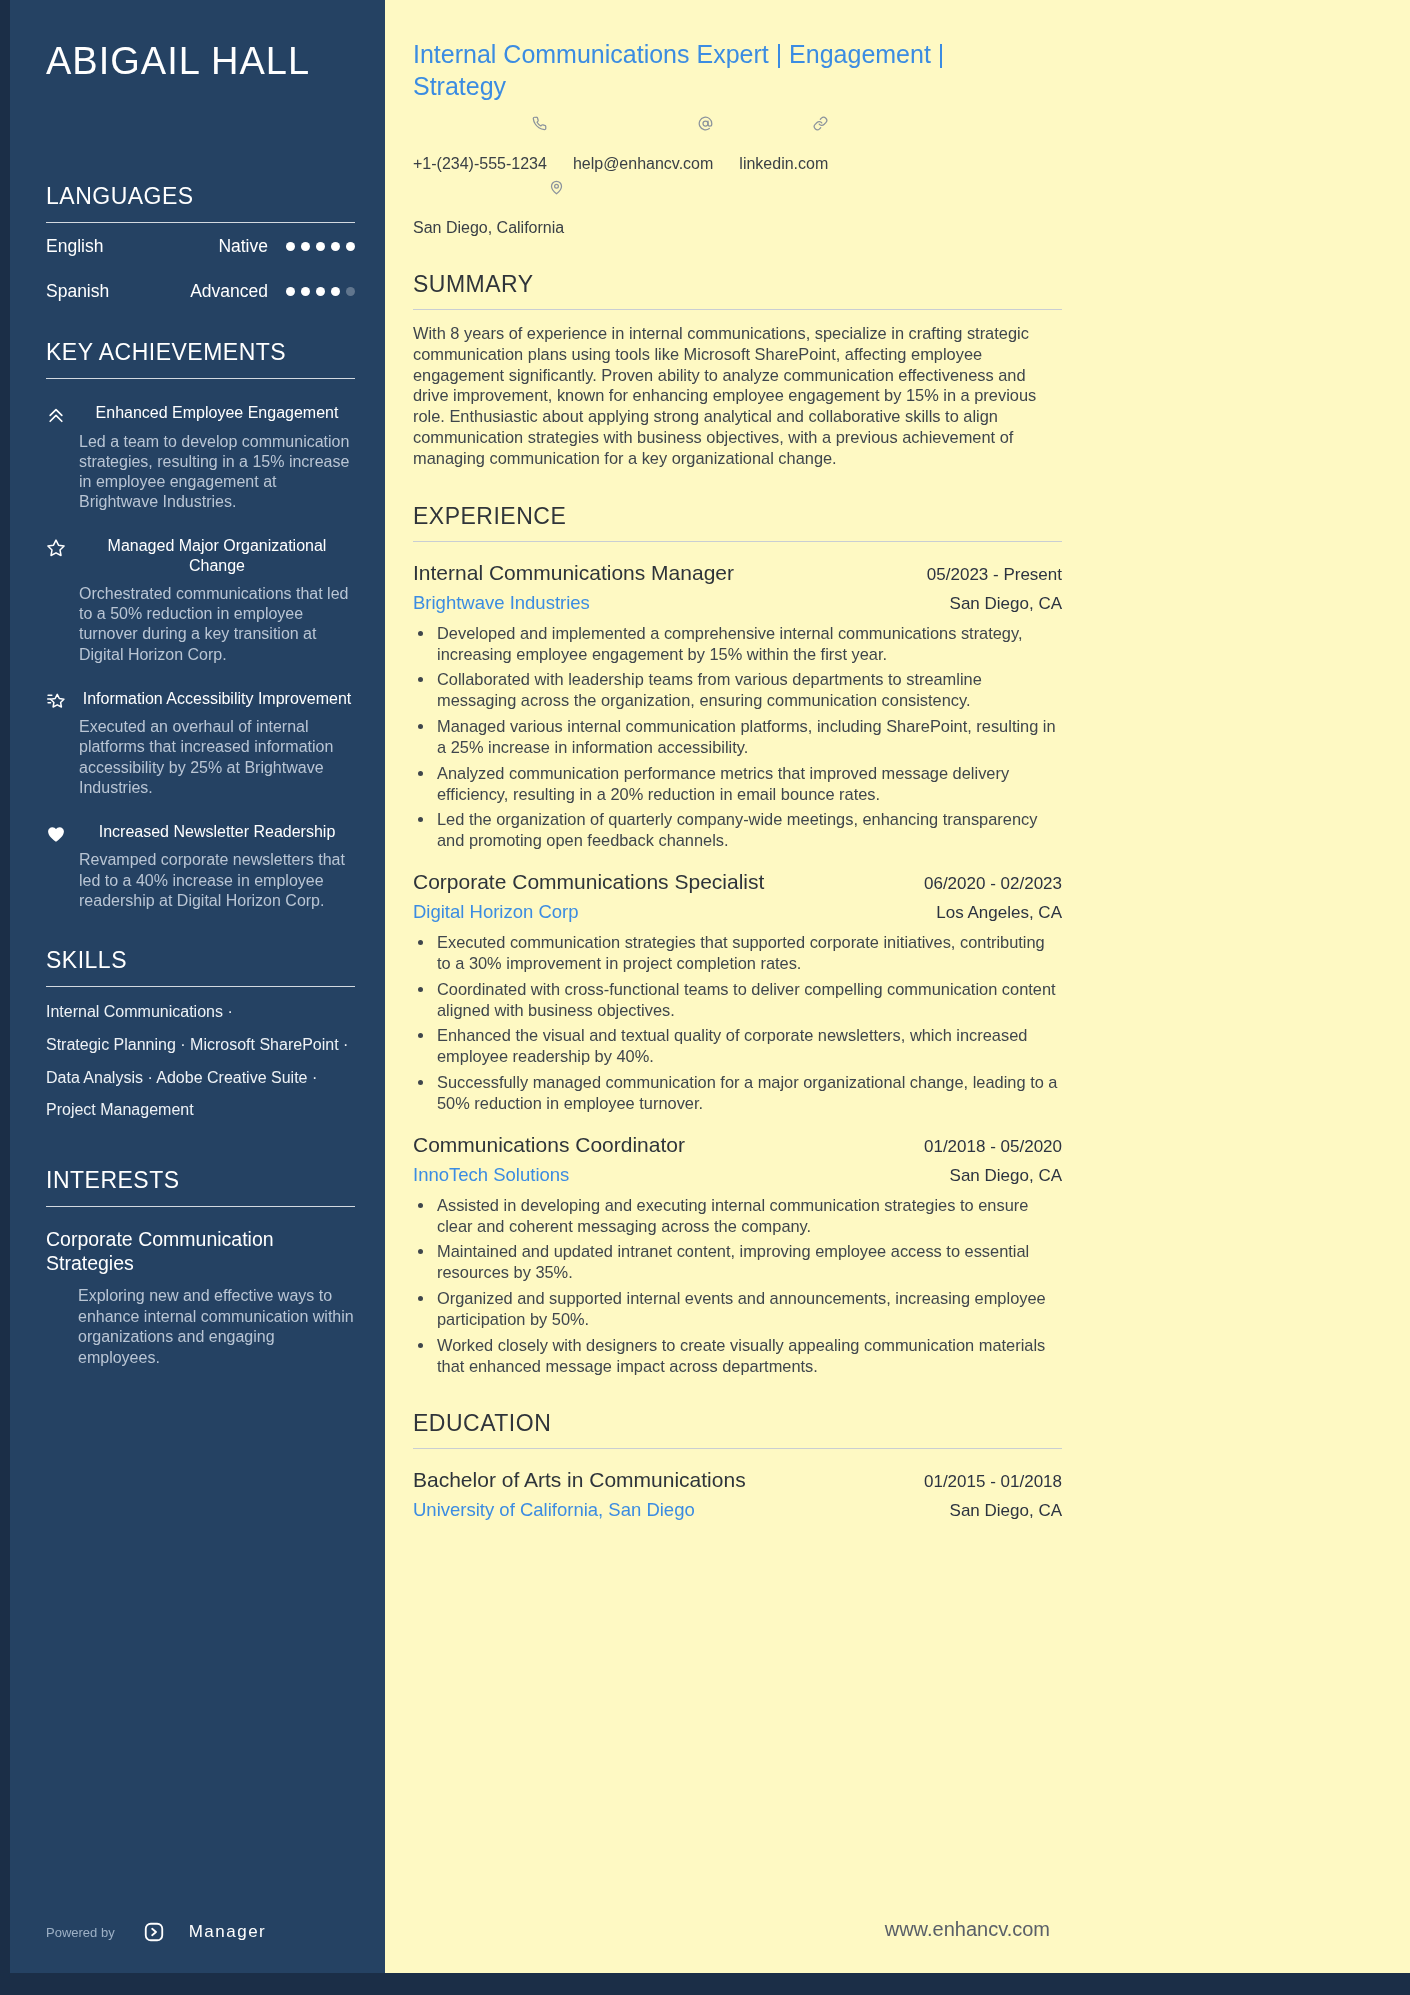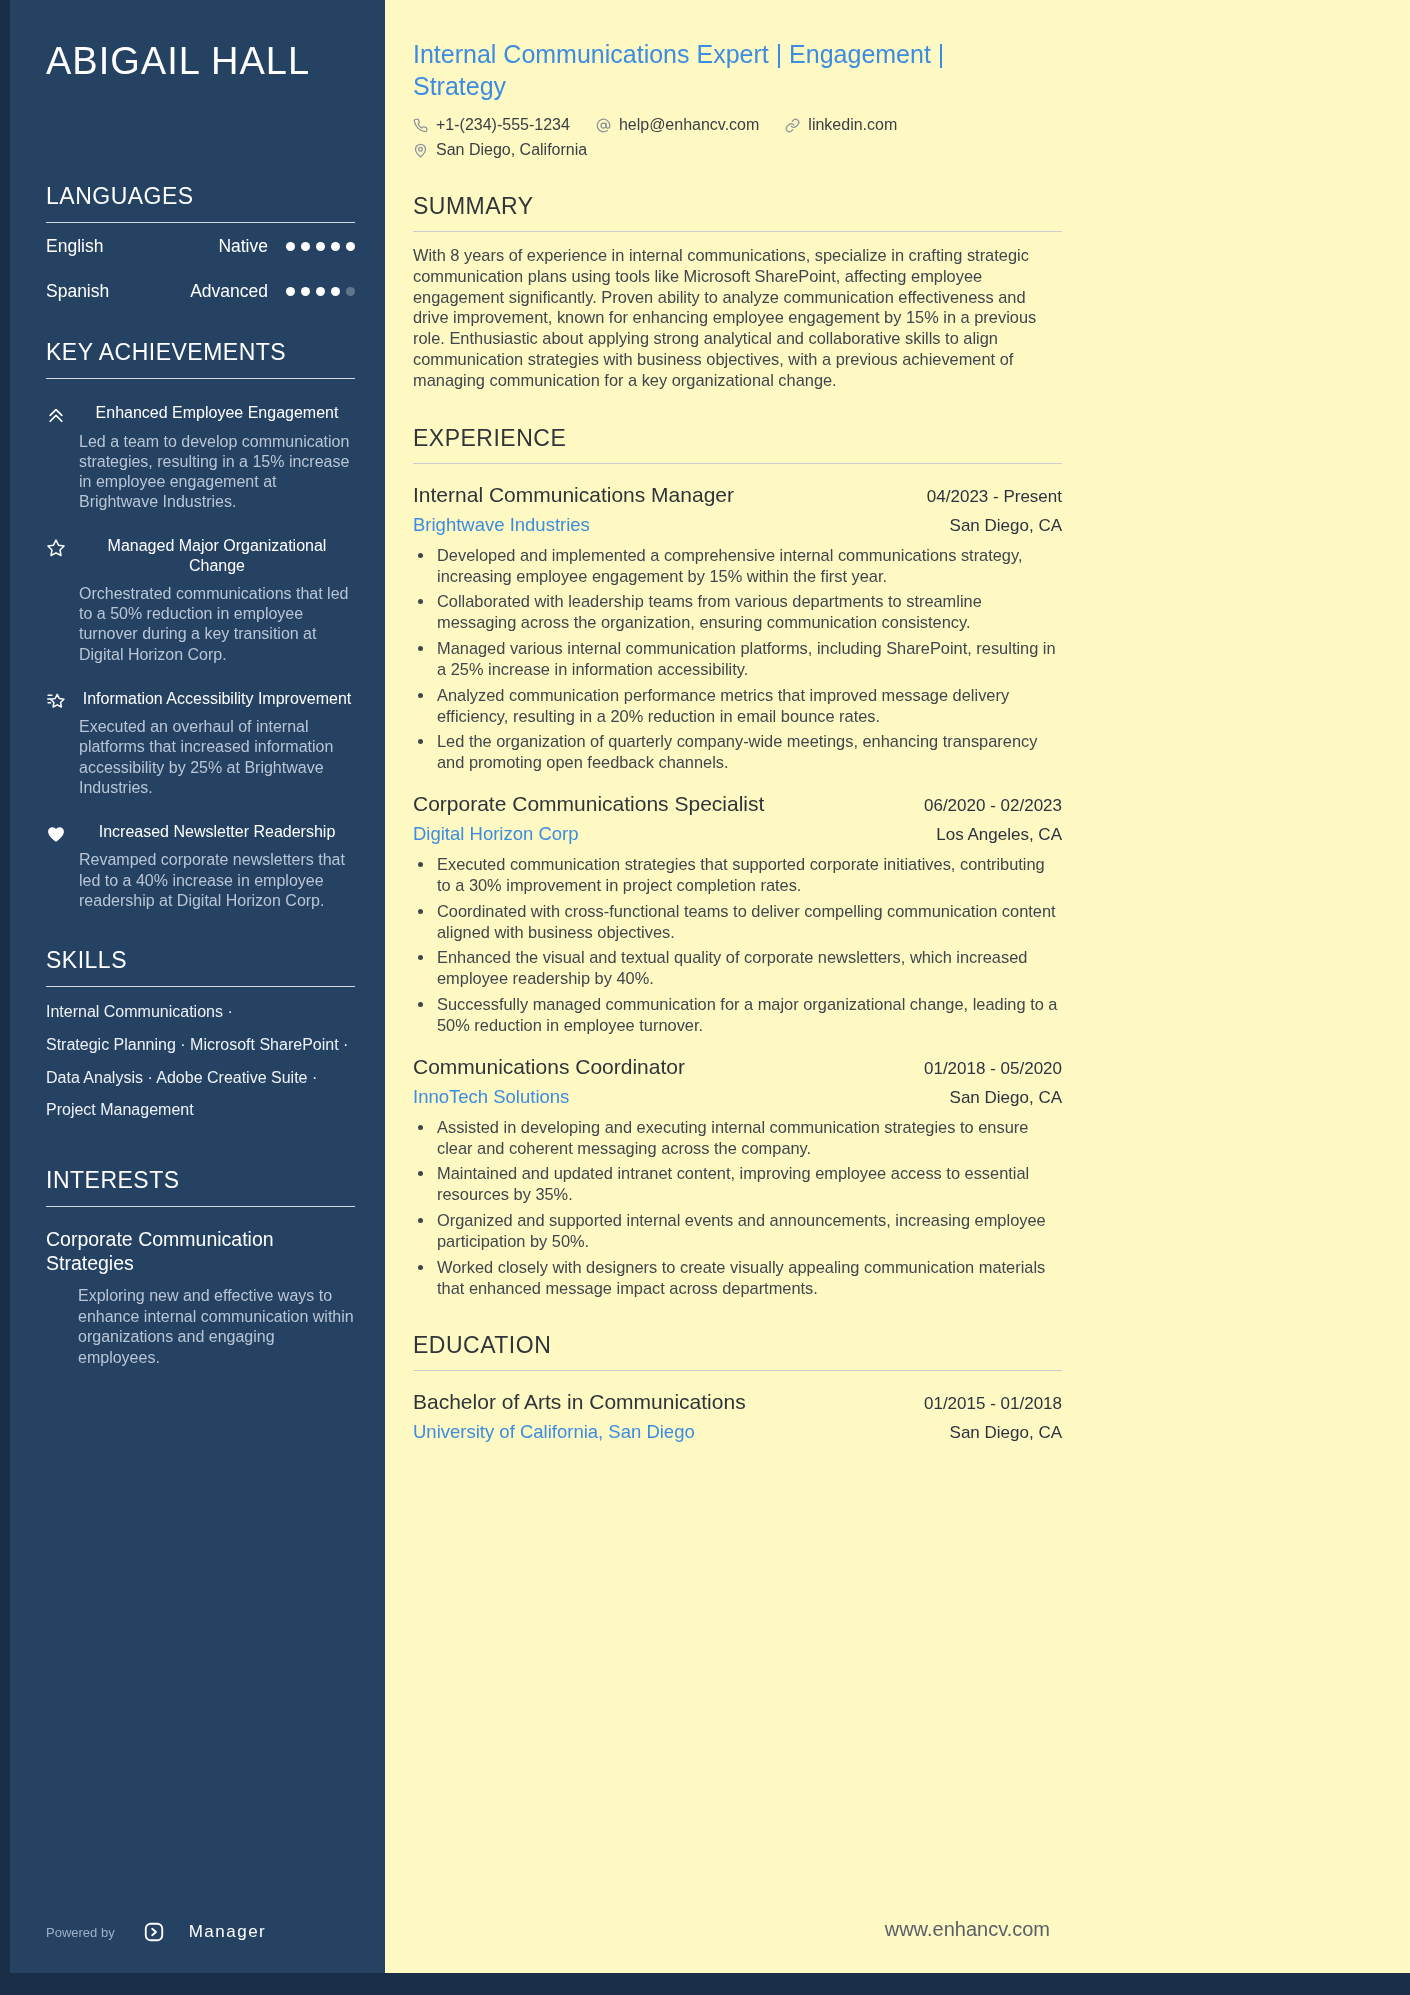--- a/index.html
+++ b/index.html
@@ -96,21 +96,21 @@
   .main-inner { width: 649px; }
   .headline {
     color: var(--accent, #3b8ce2);
     font-size: 25px;
     line-height: 1.28;
     font-weight: 400;
     max-width: 585px;
   }
   .contact { margin-top: 14px; }
   .contact-row { display: flex; gap: 26px; margin-top: 7px; align-items: center; }
-  .contact-item { display: inline-flex; align-items: center; gap: 8px; font-size: 16px; color: #3a4046; }
+  .contact-item { display: inline-flex; align-items: flex-end; gap: 24px; font-size: 16px; color: #3a4046; flex-direction: column; }
   .contact-item .c-icon { display: inline-flex; color: #8b939c; }
 
   .m-section { margin-top: 34px; }
   .m-header {
     font-size: 23px;
     font-weight: 400;
     letter-spacing: 0.5px;
     color: var(--heading, #30353a);
     padding-bottom: 11px;
     border-bottom: 1px solid var(--rule, #c9ced3);
@@ -317,21 +317,21 @@
         <h2 class="m-header">SUMMARY</h2>
         <p class="summary-text">With 8 years of experience in internal communications, specialize in crafting strategic communication plans using tools like Microsoft SharePoint, affecting employee engagement significantly. Proven ability to analyze communication effectiveness and drive improvement, known for enhancing employee engagement by 15% in a previous role. Enthusiastic about applying strong analytical and collaborative skills to align communication strategies with business objectives, with a previous achievement of managing communication for a key organizational change.</p>
       </section>
 
       <section class="m-section">
         <h2 class="m-header">EXPERIENCE</h2>
         <div>
             <div class="job">
               <div class="job-head">
                 <div class="job-title">Internal Communications Manager</div>
-                <div class="job-dates">04/2023 - Present</div>
+                <div class="job-dates">05/2023 - Present</div>
               </div>
               <div class="job-sub">
                 <div class="job-company">Brightwave Industries</div>
                 <div class="job-loc">San Diego, CA</div>
               </div>
               <ul class="job-bullets">
                 <li>Developed and implemented a comprehensive internal communications strategy, increasing employee engagement by 15% within the first year.</li>
                 <li>Collaborated with leadership teams from various departments to streamline messaging across the organization, ensuring communication consistency.</li>
                 <li>Managed various internal communication platforms, including SharePoint, resulting in a 25% increase in information accessibility.</li>
                 <li>Analyzed communication performance metrics that improved message delivery efficiency, resulting in a 20% reduction in email bounce rates.</li>

